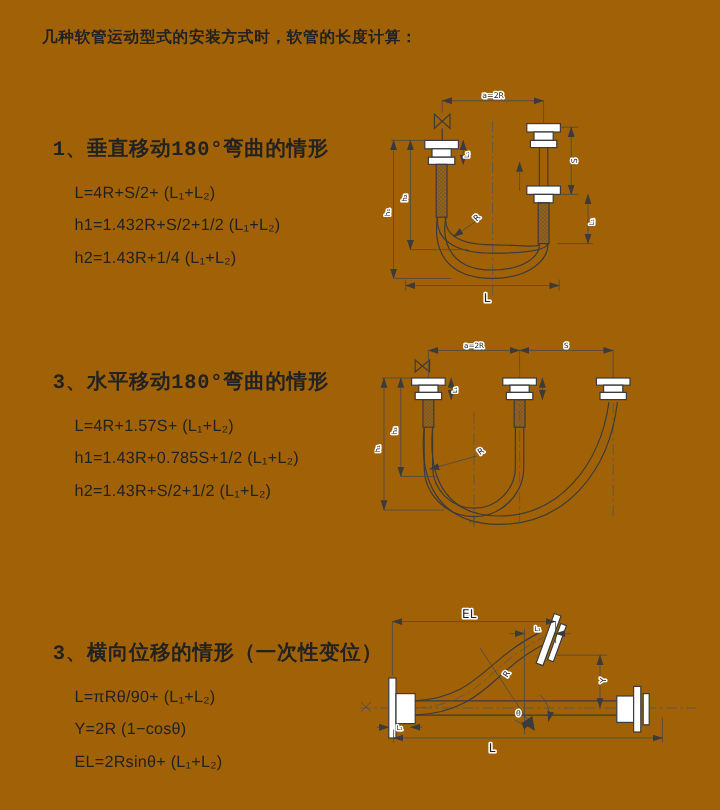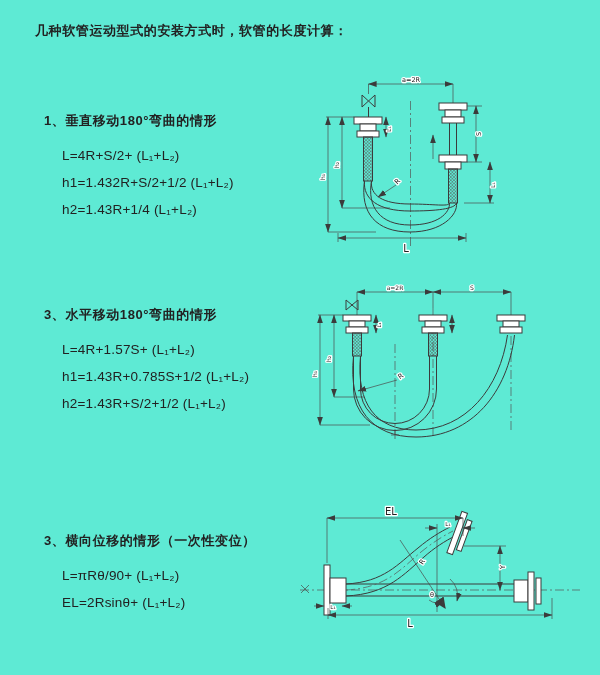--- a/index.html
+++ b/index.html
@@ -1,21 +1,21 @@
 <!DOCTYPE html>
 <html><head>
 <meta charset="utf-8">
 <style>
   html,body{margin:0;padding:0;background:#ffffff;}
-  .page{position:relative;width:600px;height:675px;background:#5eead4;overflow:hidden;
+  .page{position:relative;width:600px;height:675px;background:#a16207;overflow:hidden;
         font-family:"Liberation Sans","DejaVu Sans",sans-serif;color:#222;}
   .title{position:absolute;left:35px;top:22px;font-size:13px;font-weight:600;letter-spacing:.6px;}
   .sec{position:absolute;left:44px;}
   #s1{top:112px}#s2{top:306px}#s3{top:532px}
-  .heading{font-size:13px;font-weight:600;letter-spacing:.6px;margin:0 0 12px 0;}
+  .heading{font-size:17px;font-weight:600;letter-spacing:.6px;margin:0 0 12px 0;font-family:Liberation Mono, monospace;}
   .formula{font-size:13.5px;font-weight:500;letter-spacing:.2px;margin-left:18px;height:27px;line-height:27px;}
   .diagram{position:absolute;text-align:center;}
   #d1{left:318px;top:73px}#d2{left:312px;top:284px}#d3{left:296px;top:502px}
   .ln{stroke:#3b3b3b;stroke-width:1;fill:none;}
   .thin{stroke:#4a4a4a;stroke-width:.7;fill:none;}
   .cl{stroke:#555;stroke-width:.7;fill:none;stroke-dasharray:9 3 2 3;}
   .fl{fill:#fff;stroke:#3b3b3b;stroke-width:1;}
   .dt{font-family:"DejaVu Sans",sans-serif;fill:#222;font-weight:500;
       paint-order:stroke;stroke:#fff;stroke-width:2.5px;stroke-linejoin:round;}
 </style>
@@ -36,20 +36,21 @@
   <section class="sec" id="s2">
     <div class="heading">3、水平移动180°弯曲的情形</div>
     <div class="formula">L=4R+1.57S+ (L₁+L₂)</div>
     <div class="formula">h1=1.43R+0.785S+1/2 (L₁+L₂)</div>
     <div class="formula">h2=1.43R+S/2+1/2 (L₁+L₂)</div>
   </section>
 
   <section class="sec" id="s3">
     <div class="heading">3、横向位移的情形（一次性变位）</div>
     <div class="formula">L=πRθ/90+ (L₁+L₂)</div>
+    <div class="formula">Y=2R (1−cosθ)</div>
     <div class="formula">EL=2Rsinθ+ (L₁+L₂)</div>
   </section>
 
   <div class="diagram" id="d1">
   <svg width="262" height="183" viewBox="0 0 262 183" xmlns="http://www.w3.org/2000/svg">
     <defs>
       <marker id="d1a" viewBox="0 0 10 10" refX="9" refY="5" markerWidth="9" markerHeight="9" markerUnits="userSpaceOnUse" orient="auto-start-reverse">
         <path d="M0,1.8 L9.5,5 L0,8.2 Z" fill="#3b3b3b"></path>
       </marker>
       <pattern id="d1h" width="3.2" height="3.2" patternUnits="userSpaceOnUse">

